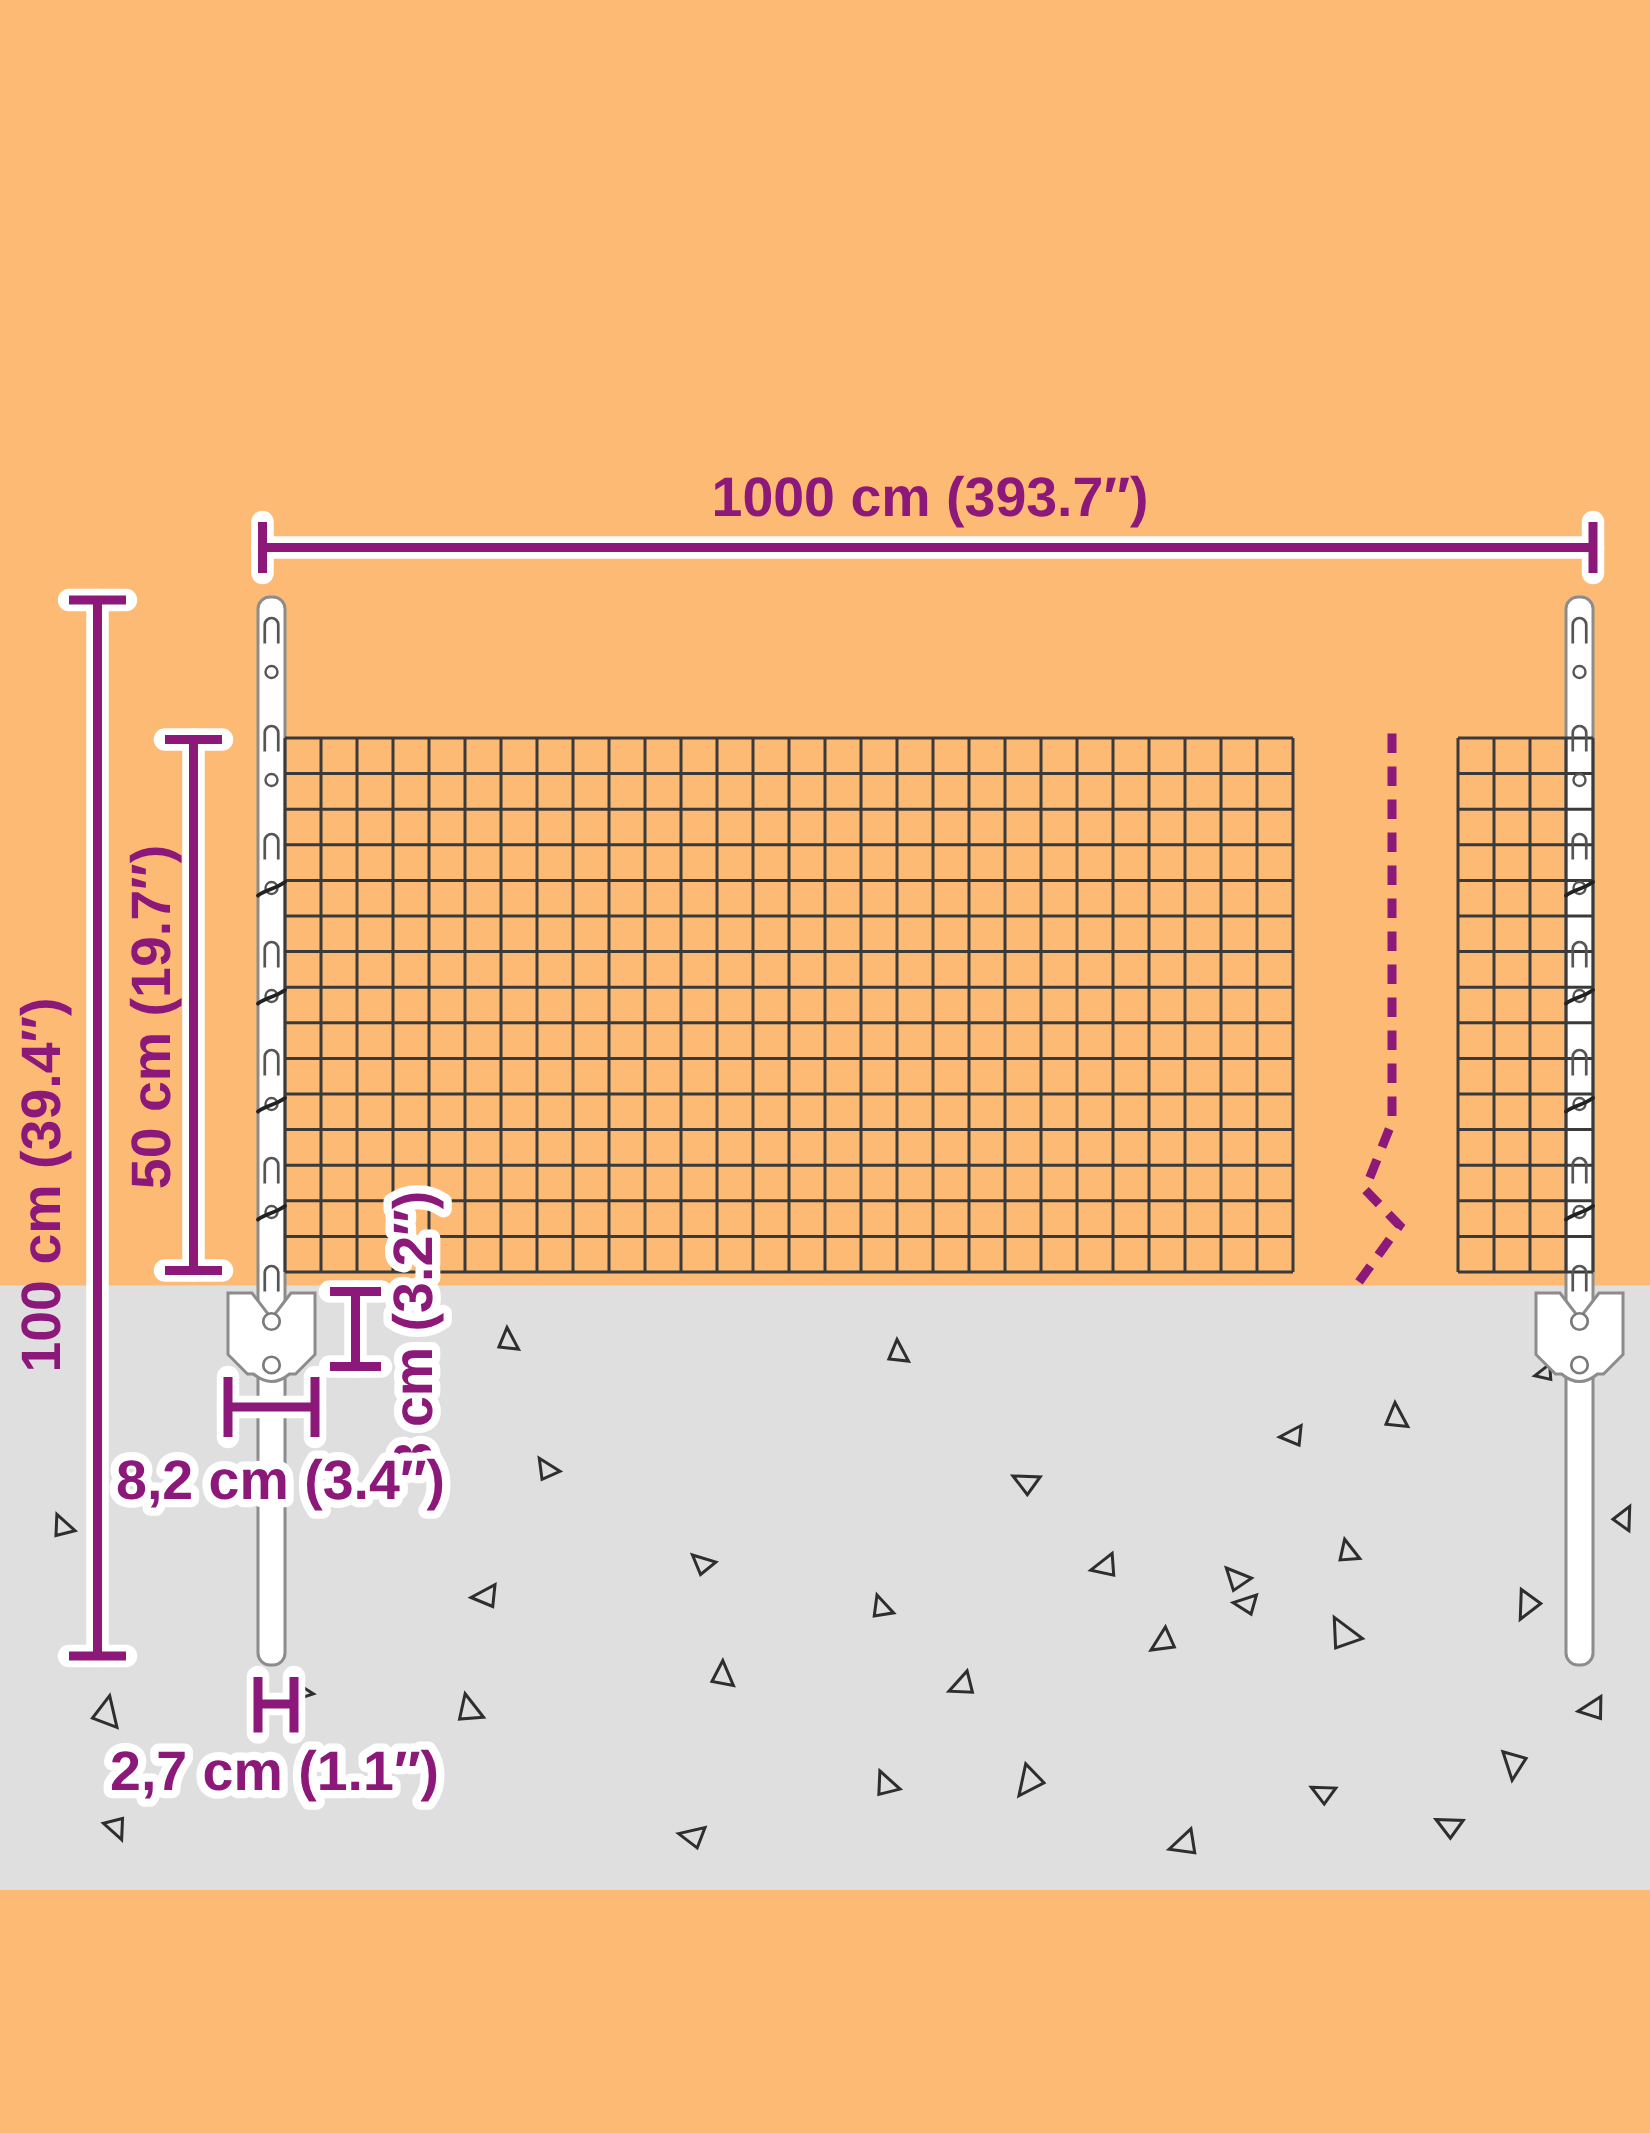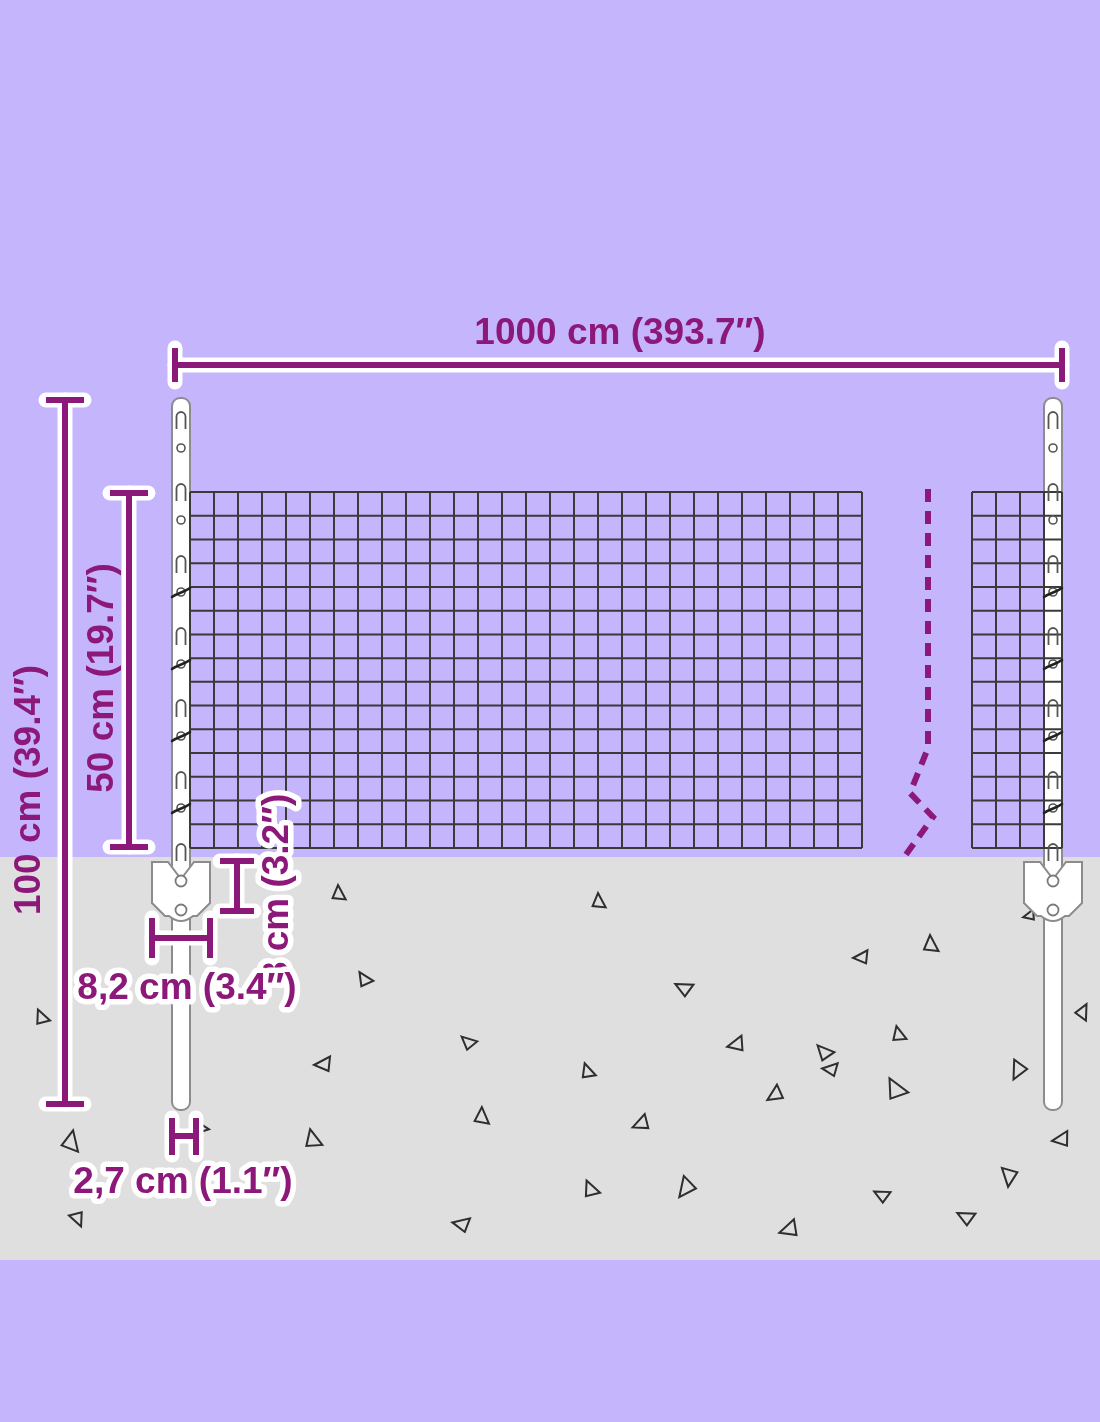--- a/index.html
+++ b/index.html
@@ -1,16 +1,16 @@
 <!DOCTYPE html>
 <html style="--accent: #8C1879; --mesh: #3A3A3A; --outline: #8C8C8C; --triangle: #2E2E2E;"><head>
 <meta charset="utf-8">
 <style>
   html,body{margin:0;padding:0;background:#fff;}
-  .stage{position:relative;width:1100px;height:1422px;background:#c4b5fd;overflow:hidden;}
+  .stage{position:relative;width:1100px;height:1422px;background:#fdba74;overflow:hidden;}
   svg{display:block;}
   text.dim{
     font-family:"Liberation Sans",sans-serif;
     font-weight:700;
     font-size:37px;
     fill:var(--accent,#8C1879);
   }
   .halo{
     paint-order:stroke;
     stroke:#fff;

